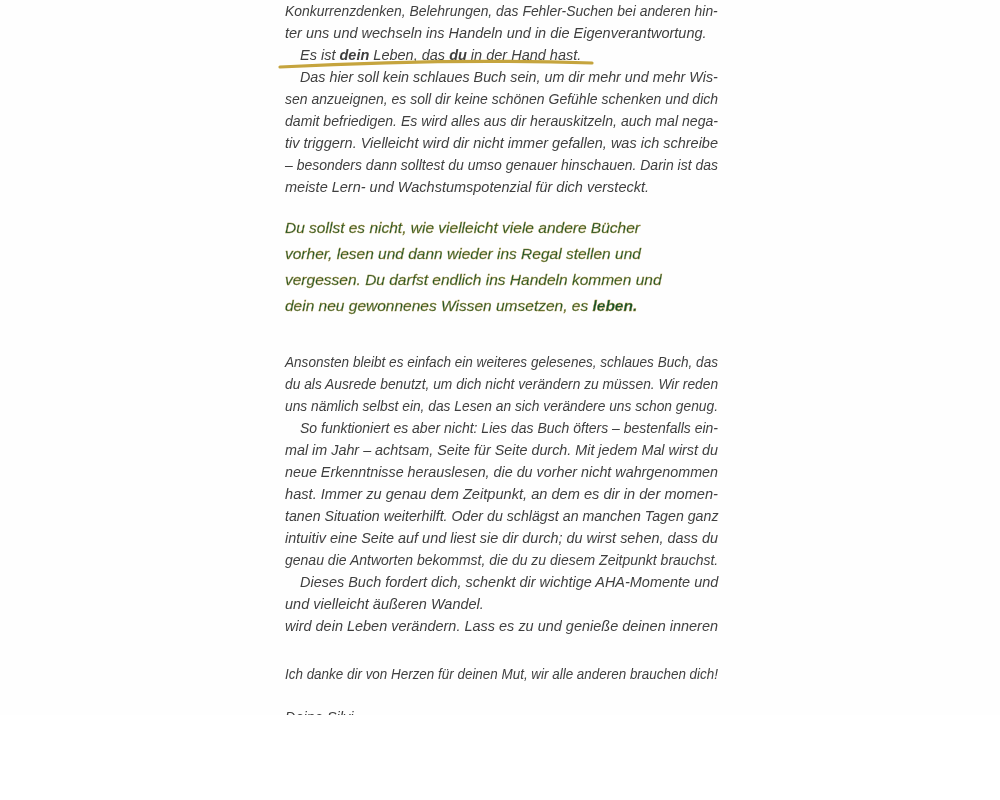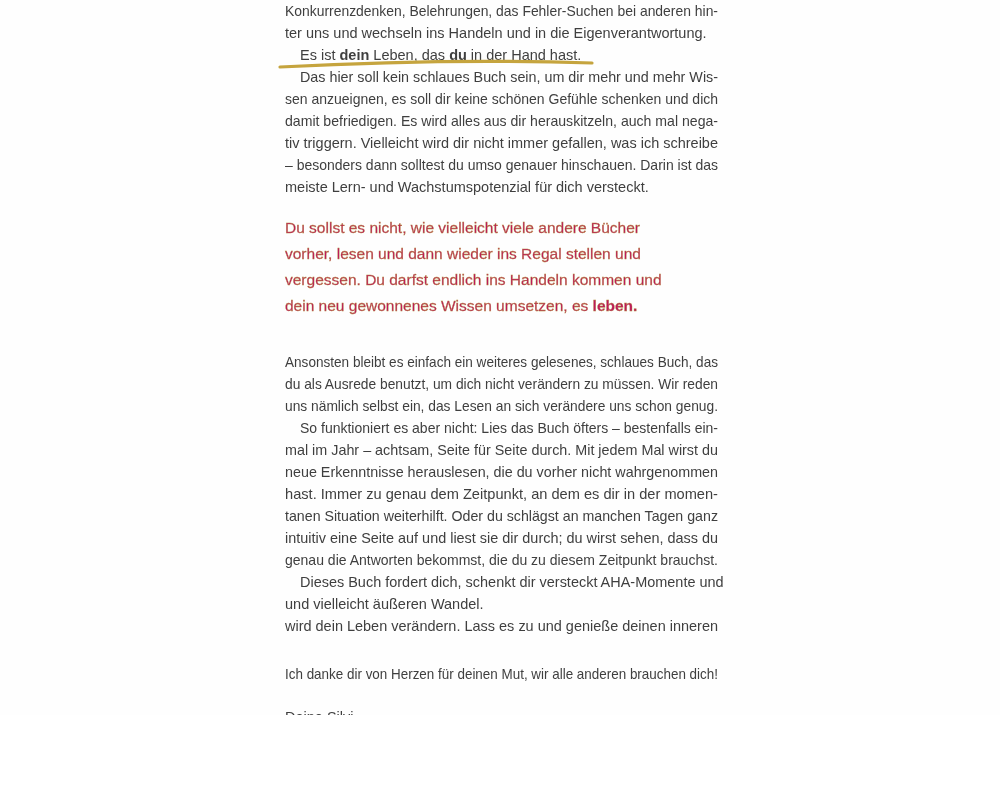--- a/index.html
+++ b/index.html
@@ -6,20 +6,21 @@
   body {
     width: 1000px; height: 800px;
     background: #ffffff;
     font-family: "Liberation Sans", sans-serif;
   }
   .page {
     position: relative;
     width: 1000px; height: 715px;
     background: #fefefe;
     overflow: hidden;
+    font-style: italic;
   }
   .column {
     position: absolute;
     left: 285px; top: 0;
     width: 433px;
     color: #3f3f3f;
     font-size: 14.5px;
   }
   .line { height: 22px; line-height: 22px; }
   .line > span, span.solo {
@@ -32,21 +33,21 @@
   .indent-line { padding-left: 15px; }
   .b { font-weight: 700; }
   .underline-svg {
     position: absolute;
     left: -8px; top: 57px;
     pointer-events: none;
   }
   .gold {
     margin-top: 17px;
     margin-bottom: 32px;
-    color: #be185d;
+    color: #14532d;
     -webkit-text-stroke: 0.35px #b2923d;
   }
   .gold .line { height: 26px; line-height: 26px; font-size: 15.5px; }
   .thanks { margin-top: 26px; }
   .signature { margin-top: 21px; }
   .pagenum {
     position: absolute;
     left: 427px; top: 772px;
     width: 120px;
     text-align: center;
@@ -104,21 +105,21 @@
         <div class="line"><span style="transform: scaleX(0.9657);">So funktioniert es aber nicht: Lies das Buch öfters – bestenfalls ein-</span></div>
         <div class="line"><span style="transform: scaleX(0.9895);">mal im Jahr – achtsam, Seite für Seite durch. Mit jedem Mal wirst du</span></div>
         <div class="line"><span style="transform: scaleX(0.9875);">neue Erkenntnisse herauslesen, die du vorher nicht wahrgenommen</span></div>
         <div class="line"><span style="transform: scaleX(1.008);">hast. Immer zu genau dem Zeitpunkt, an dem es dir in der momen-</span></div>
         <div class="line"><span style="transform: scaleX(0.979);">tanen Situation weiterhilft. Oder du schlägst an manchen Tagen ganz</span></div>
         <div class="line"><span style="transform: scaleX(0.9948);">intuitiv eine Seite auf und liest sie dir durch; du wirst sehen, dass du</span></div>
         <div class="line"><span style="transform: scaleX(0.9662);">genau die Antworten bekommst, die du zu diesem Zeitpunkt brauchst.</span></div>
       </div>
 
     <div class="para indent">
-        <div class="line"><span style="transform: scaleX(0.9974);">Dieses Buch fordert dich, schenkt dir versteckt AHA-Momente und</span></div>
+        <div class="line"><span style="transform: scaleX(0.9974);">Dieses Buch fordert dich, schenkt dir wichtige AHA-Momente und</span></div>
         <div class="line"><span>und vielleicht äußeren Wandel.</span></div>
         <div class="line"><span style="transform: scaleX(0.9984);">wird dein Leben verändern. Lass es zu und genieße deinen inneren</span></div>
       </div>
 
     <div class="line thanks">
       <span class="solo" style="transform: scaleX(0.9262);">Ich danke dir von Herzen für deinen Mut, wir alle anderen brauchen dich!</span>
     </div>
 
     <div class="line signature">
       <span class="solo">Deine Silvi</span>

